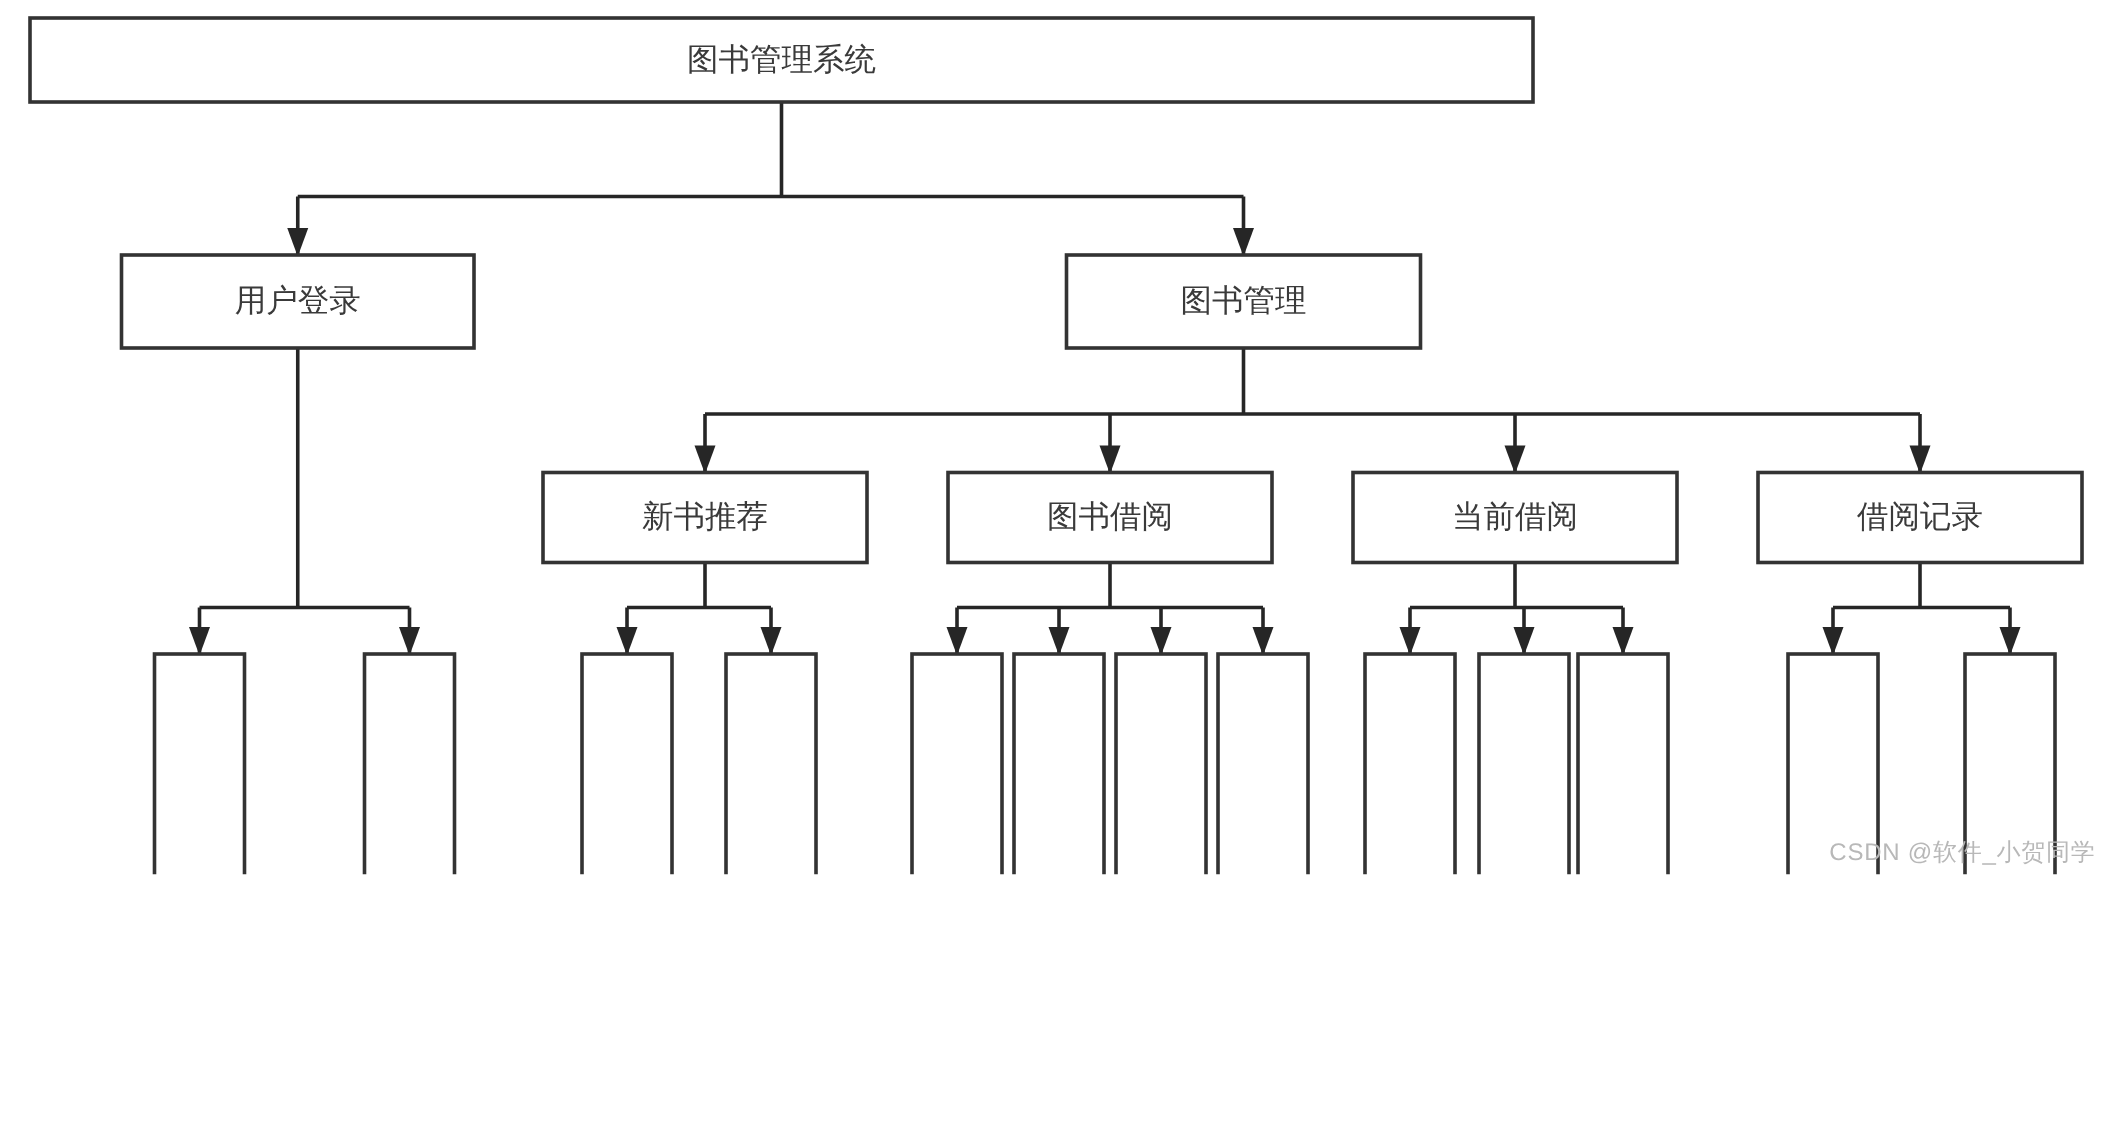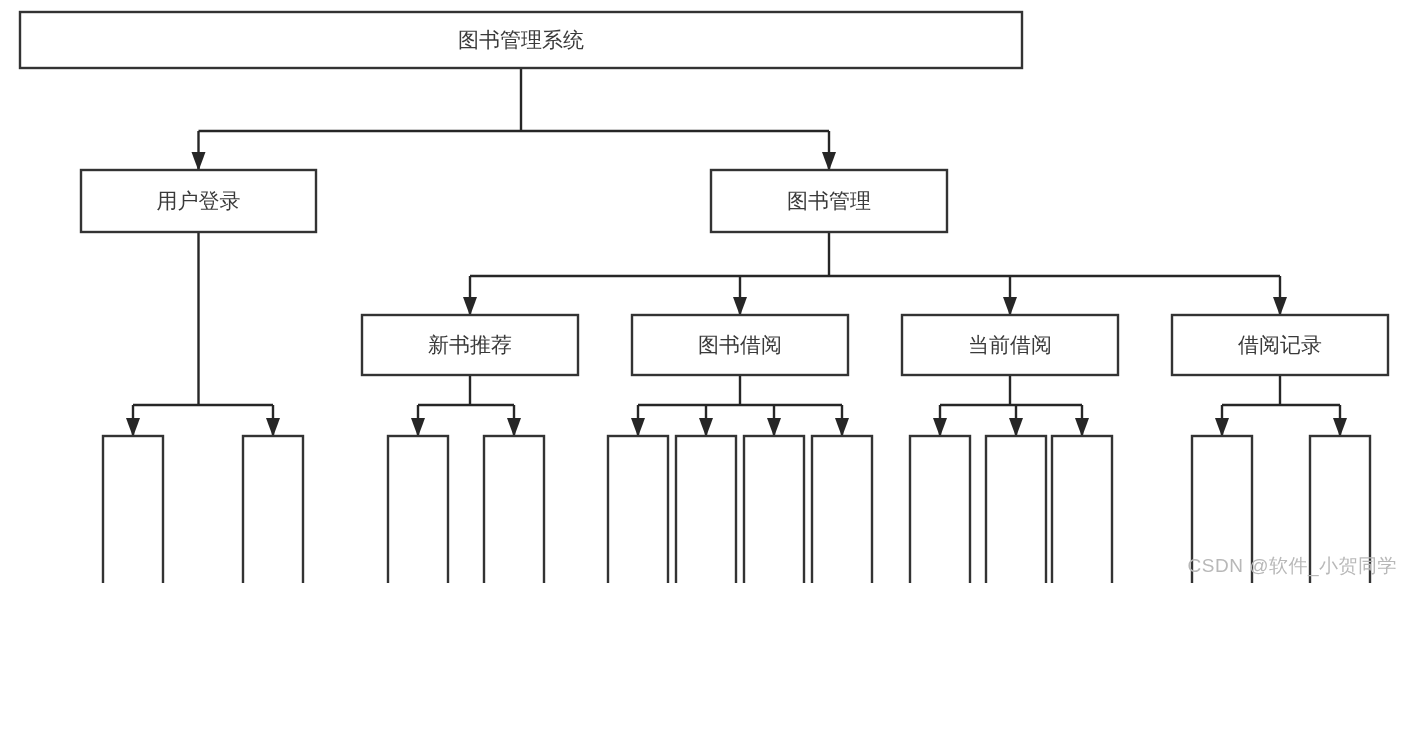--- a/index.html
+++ b/index.html
@@ -63,21 +63,21 @@
     color: #3a3a3a;
     letter-spacing: 1px;
     white-space: nowrap;
     text-align: center;
   }
   .watermark {
     position: absolute;
     right: 8px;
     bottom: 4px;
     font-family: "Liberation Sans", "DejaVu Sans", sans-serif;
-    font-size: 19px;
+    font-size: 16px;
     color: #b8b8b8;
     letter-spacing: 0.5px;
     user-select: none;
     white-space: nowrap;
     margin-top: 37px;
   }
 </style>
 </head>
 <body>
 

